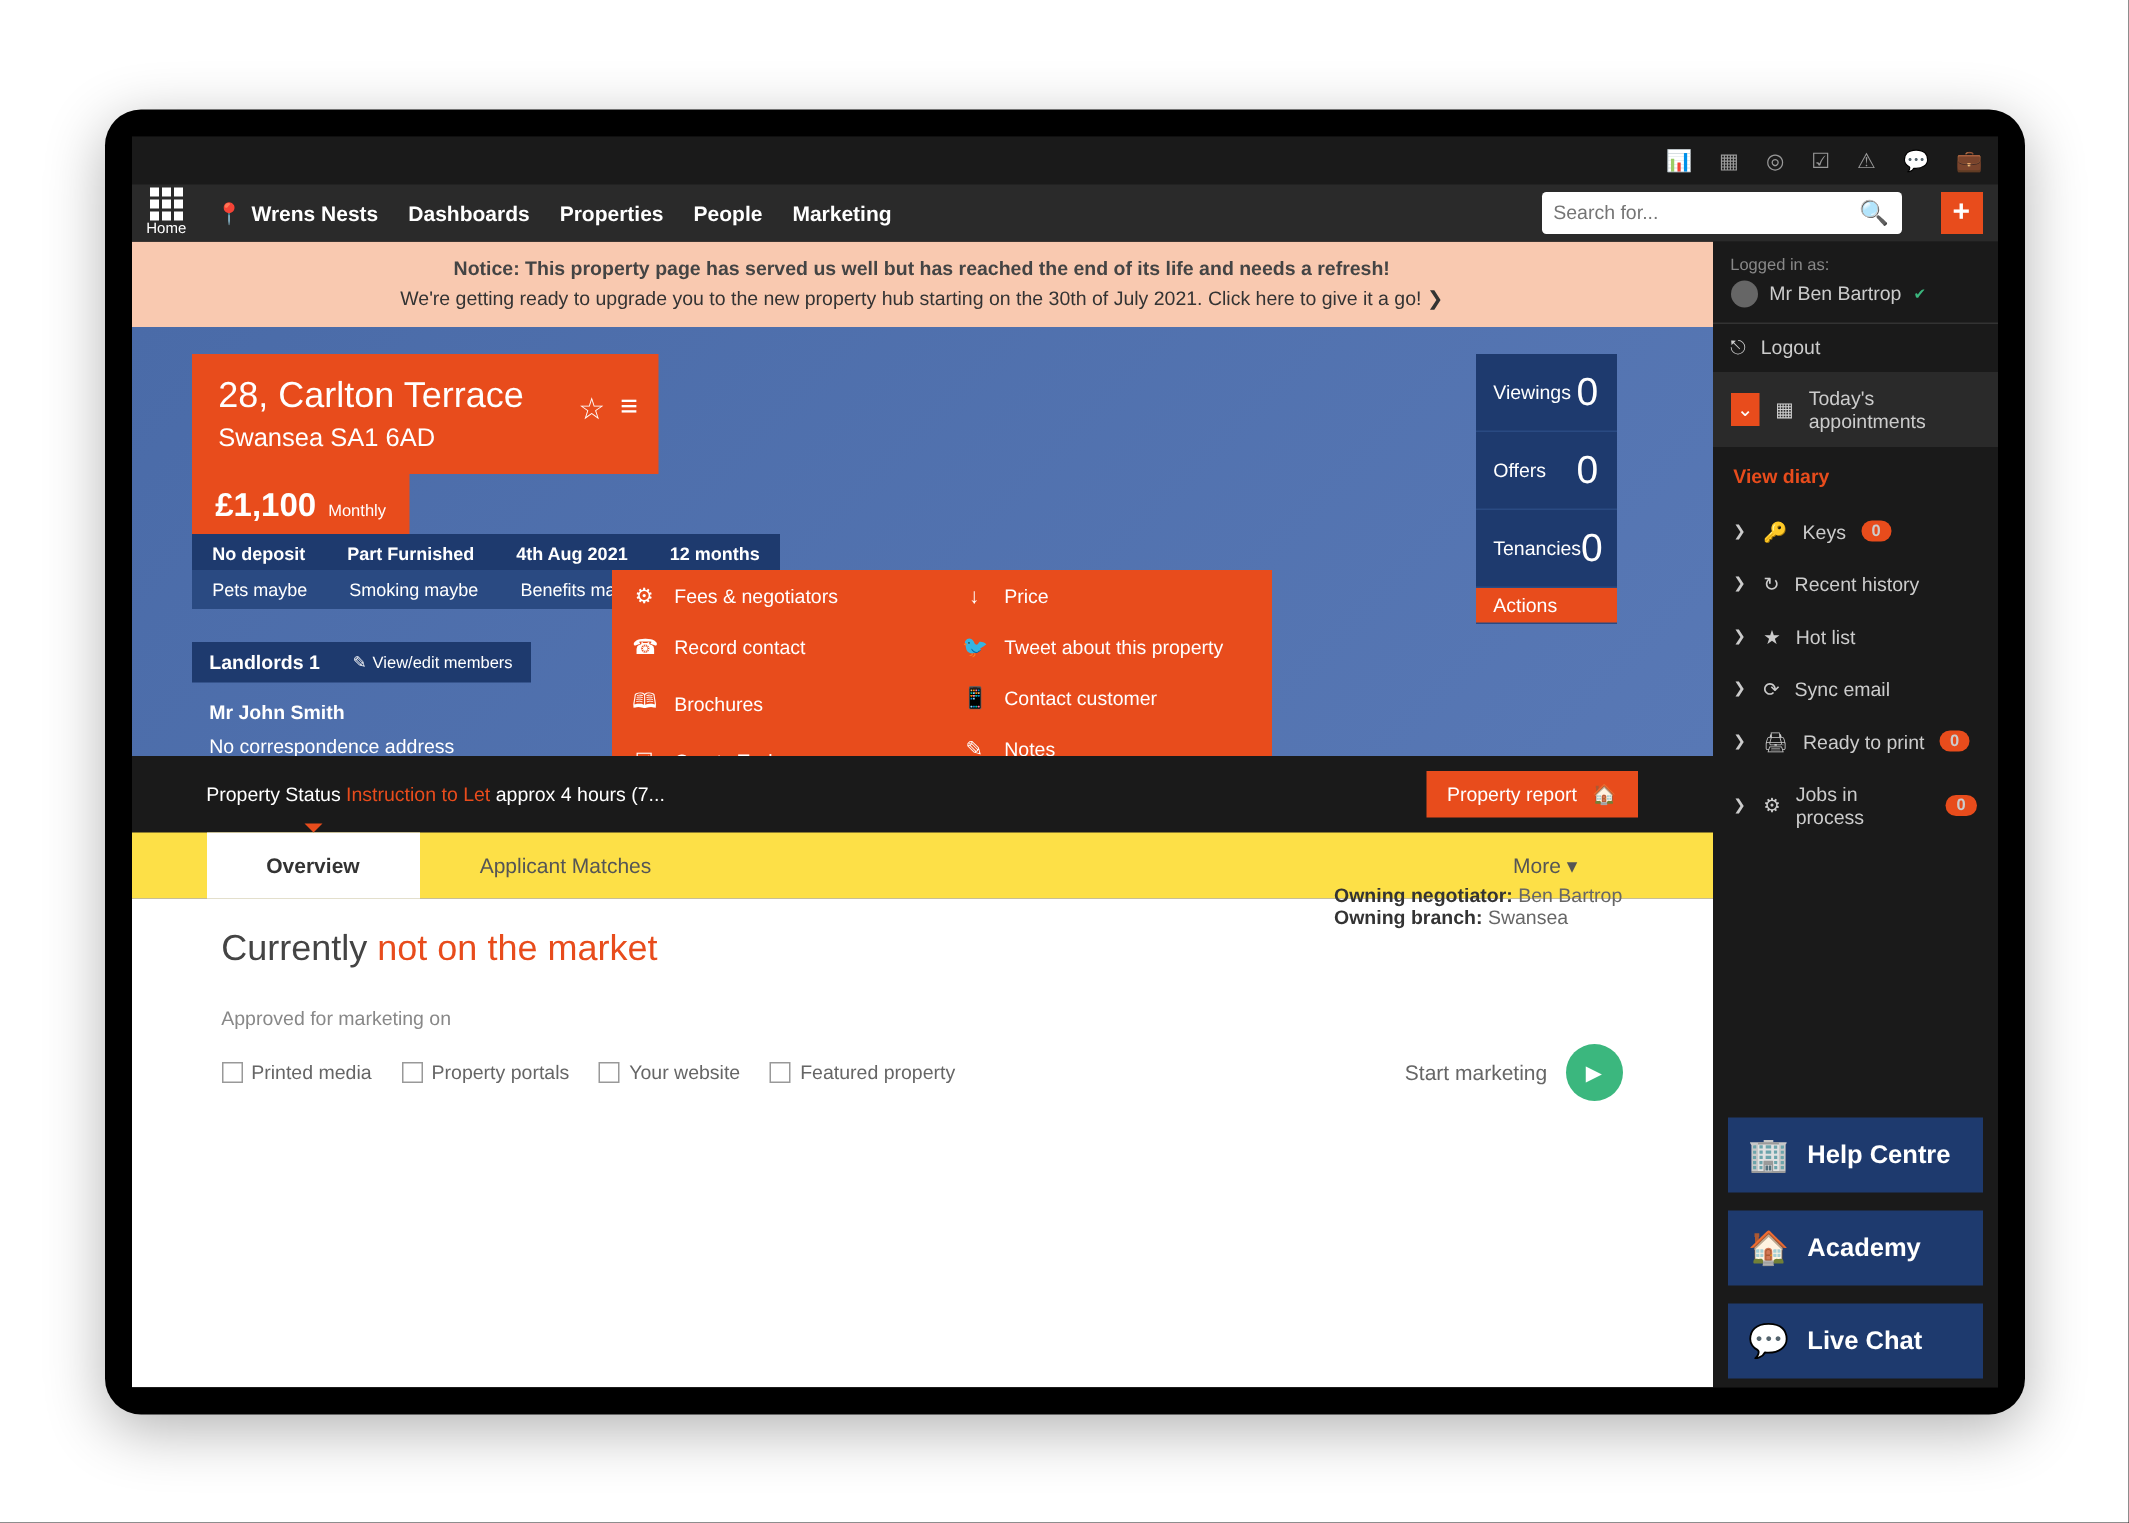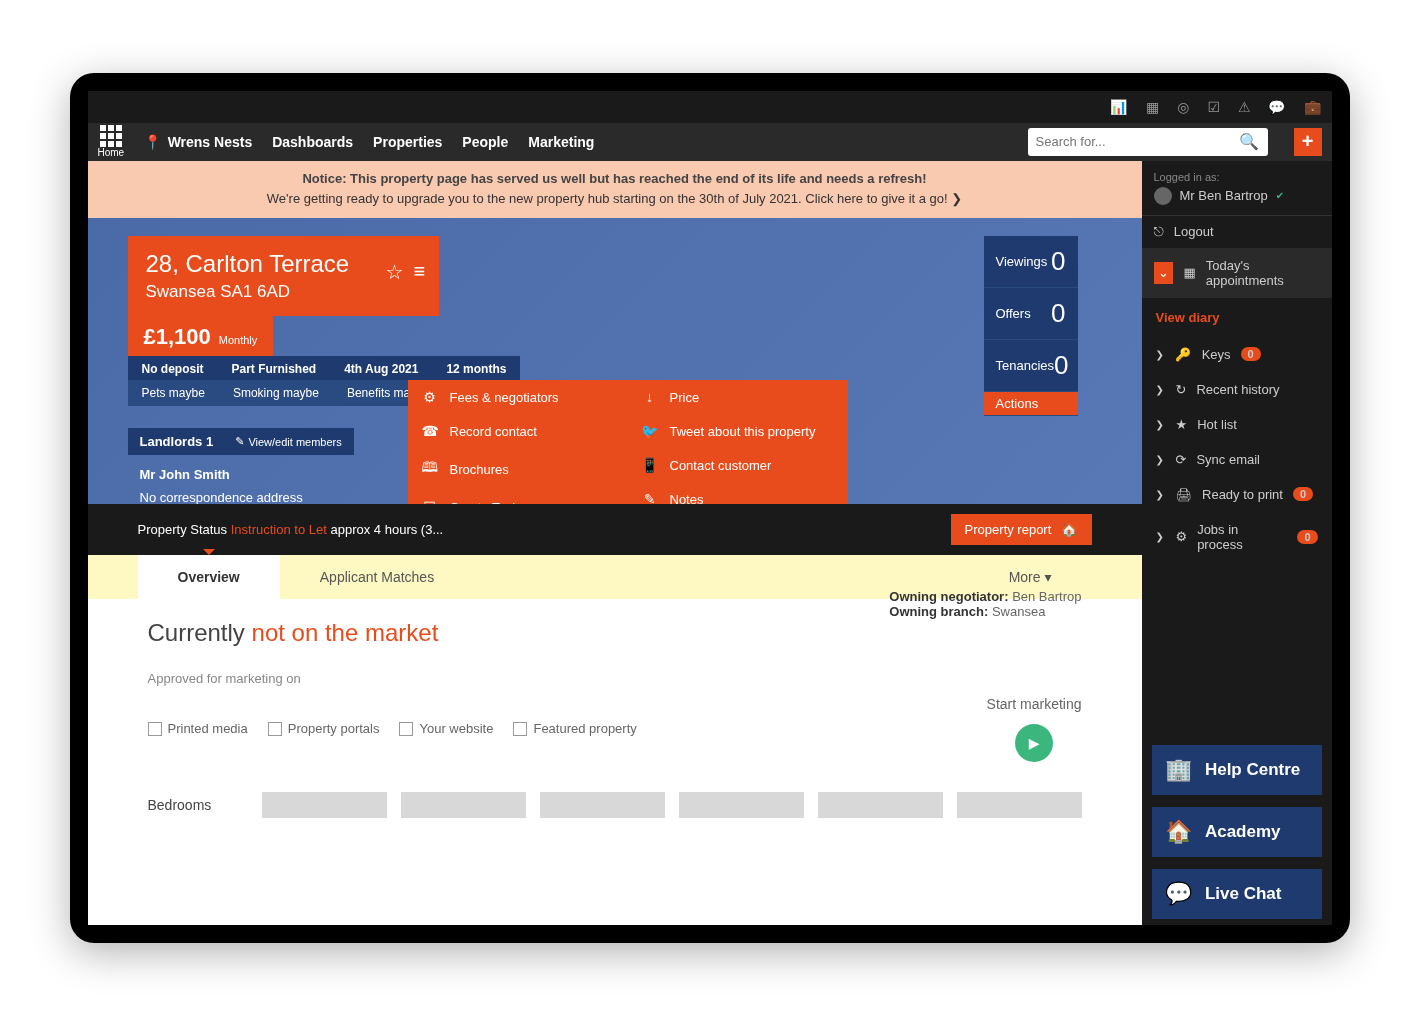--- a/index.html
+++ b/index.html
@@ -58,37 +58,37 @@
 
 .actions-menu { position: absolute; top: 162px; left: 320px; background: #e84c1c; color: #fff; width: 440px; font-size: 13px; display: flex; }
 .actions-col { flex: 1; }
 .action-item { padding: 9px 14px; display: flex; align-items: center; gap: 12px; cursor: pointer; }
 .action-icon { width: 16px; text-align: center; font-size: 14px; }
 
 .status-bar { background: #1a1a1a; color: #fff; padding: 10px 50px; font-size: 13px; display: flex; align-items: center; }
 .status-bar .orange { color: #e84c1c; }
 .prop-report-btn { margin-left: auto; background: #e84c1c; padding: 8px 14px; display: flex; align-items: center; gap: 10px; cursor: pointer; font-size: 13px; }
 
-.tabs-row { background: #fef9c3; display: flex; padding: 0 50px; gap: 0; }
+.tabs-row { background: #fde047; display: flex; padding: 0 50px; gap: 0; }
 .tab { padding: 14px 40px; font-size: 14px; cursor: pointer; color: #555; }
 .tab.active { background: #fff; color: #333; font-weight: bold; position: relative; }
 .tab.active::before { content:''; position:absolute; top:-6px; left:50%; transform:translateX(-50%); border:6px solid transparent; border-top-color:#e84c1c; }
 .tab.more { margin-left: auto; }
 
 .overview-panel { background: #fff; padding: 20px 60px; flex: 1; }
 .market-heading { font-size: 24px; font-weight: 300; color: #444; }
 .market-heading .orange { color: #e84c1c; }
 .owning-info { float: right; text-align: left; font-size: 13px; color: #666; margin-top: -30px; }
 .owning-info b { color: #333; }
 
 .approved-label { font-size: 13px; color: #888; margin-top: 24px; }
 .checkbox-row { display: flex; gap: 20px; margin-top: 10px; font-size: 13px; color: #666; align-items: center; }
 .chk { display: flex; align-items: center; gap: 6px; }
 .chk-box { width: 14px; height: 14px; border: 1.5px solid #999; }
-.start-marketing { margin-left: auto; display: flex; align-items: center; gap: 12px; color: #666; font-size: 14px; flex-direction: column; }
+.start-marketing { margin-left: auto; display: flex; align-items: center; gap: 12px; color: #666; font-size: 14px; }
 .play-btn { width: 38px; height: 38px; border-radius: 50%; background: #3bb77e; display: flex; align-items: center; justify-content: center; color: #fff; cursor: pointer; }
 
 .bedrooms-row { margin-top: 30px; display: flex; gap: 14px; align-items: center; }
 .bedrooms-label { font-size: 14px; color: #444; width: 100px; }
 .bed-block { height: 26px; background: #d8d8d8; flex: 1; }
 
 .right-panel { width: 190px; background: #1a1a1a; color: #ccc; display: flex; flex-direction: column; font-size: 13px; }
 .user-box { padding: 10px 12px; border-bottom: 1px solid #333; }
 .user-box .label { font-size: 11px; color: #888; }
 .user-box .name { display: flex; align-items: center; gap: 8px; margin-top: 4px; }
@@ -253,21 +253,21 @@
                   <span class="action-icon">✎</span>
                   <span>Notes</span>
                 </div>
               </div>
   </div>
 </div>
 
 <div class="status-bar">
   <span>Property Status</span>&nbsp;
   <span class="orange">Instruction to Let</span>&nbsp;
-  <span>approx 4 hours (3...</span>
+  <span>approx 4 hours (7...</span>
   <div class="prop-report-btn">
     <span>Property report</span>
               <span>🏠</span>
   </div>
 </div>
 
 <div class="tabs-row">
   <div class="tab active">Overview</div>
   <div class="tab">Applicant Matches</div>
   <div class="tab more">More ▾</div>
@@ -296,29 +296,20 @@
                 <span>Your website</span>
               </div>
     <div class="chk">
                 <div class="chk-box"></div>
                 <span>Featured property</span>
               </div>
     <div class="start-marketing">
       <span>Start marketing</span>
       <div class="play-btn">▶</div>
     </div>
-  </div>
-  <div class="bedrooms-row">
-    <div class="bedrooms-label">Bedrooms</div>
-    <div class="bed-block"></div>
-    <div class="bed-block"></div>
-    <div class="bed-block"></div>
-    <div class="bed-block"></div>
-    <div class="bed-block"></div>
-    <div class="bed-block"></div>
   </div>
 </div>
 
 </div>
 
 <div class="right-panel">
   <div class="user-box">
     <div class="label">Logged in as:</div>
     <div class="name">
       <div class="avatar"></div>

